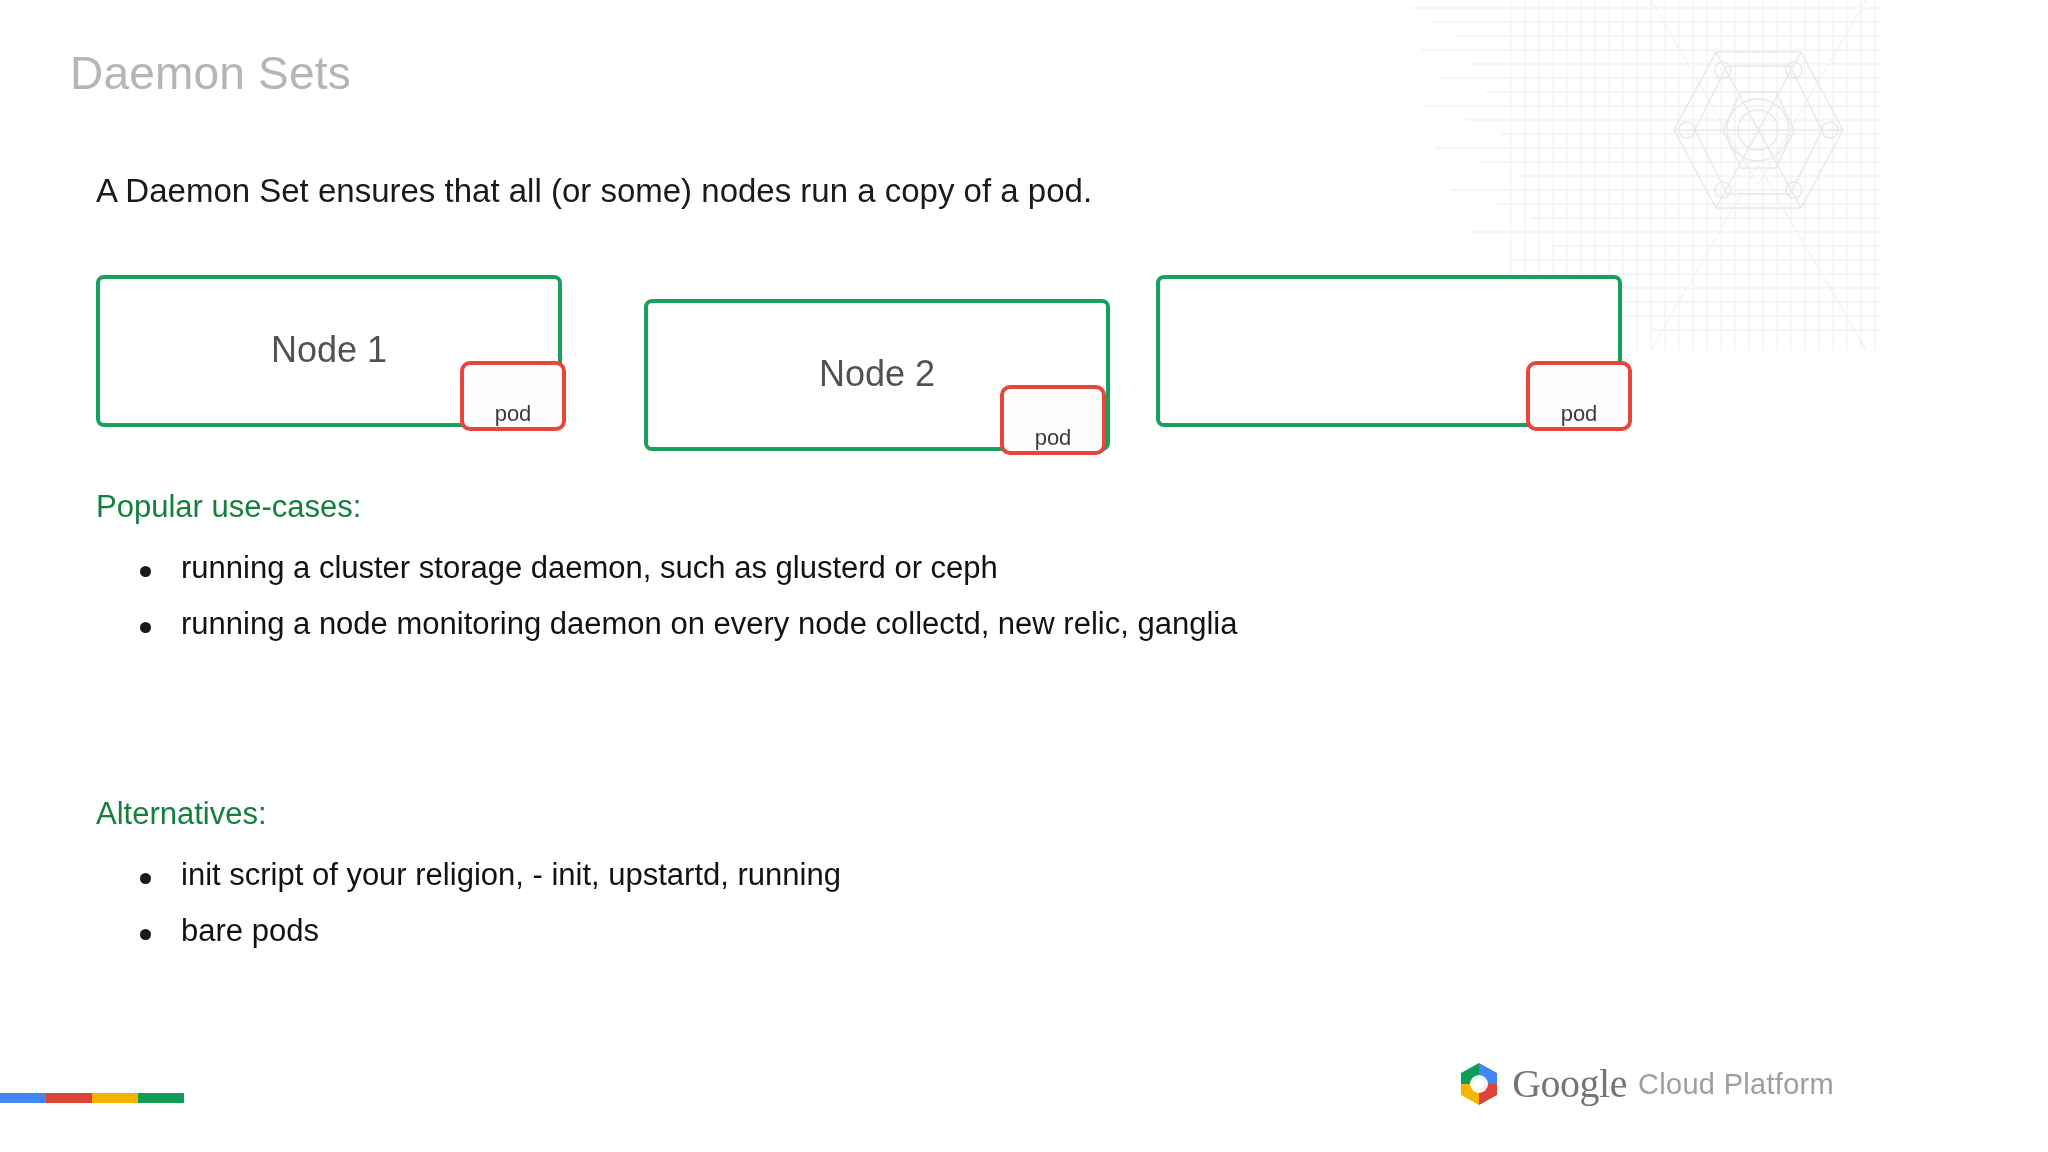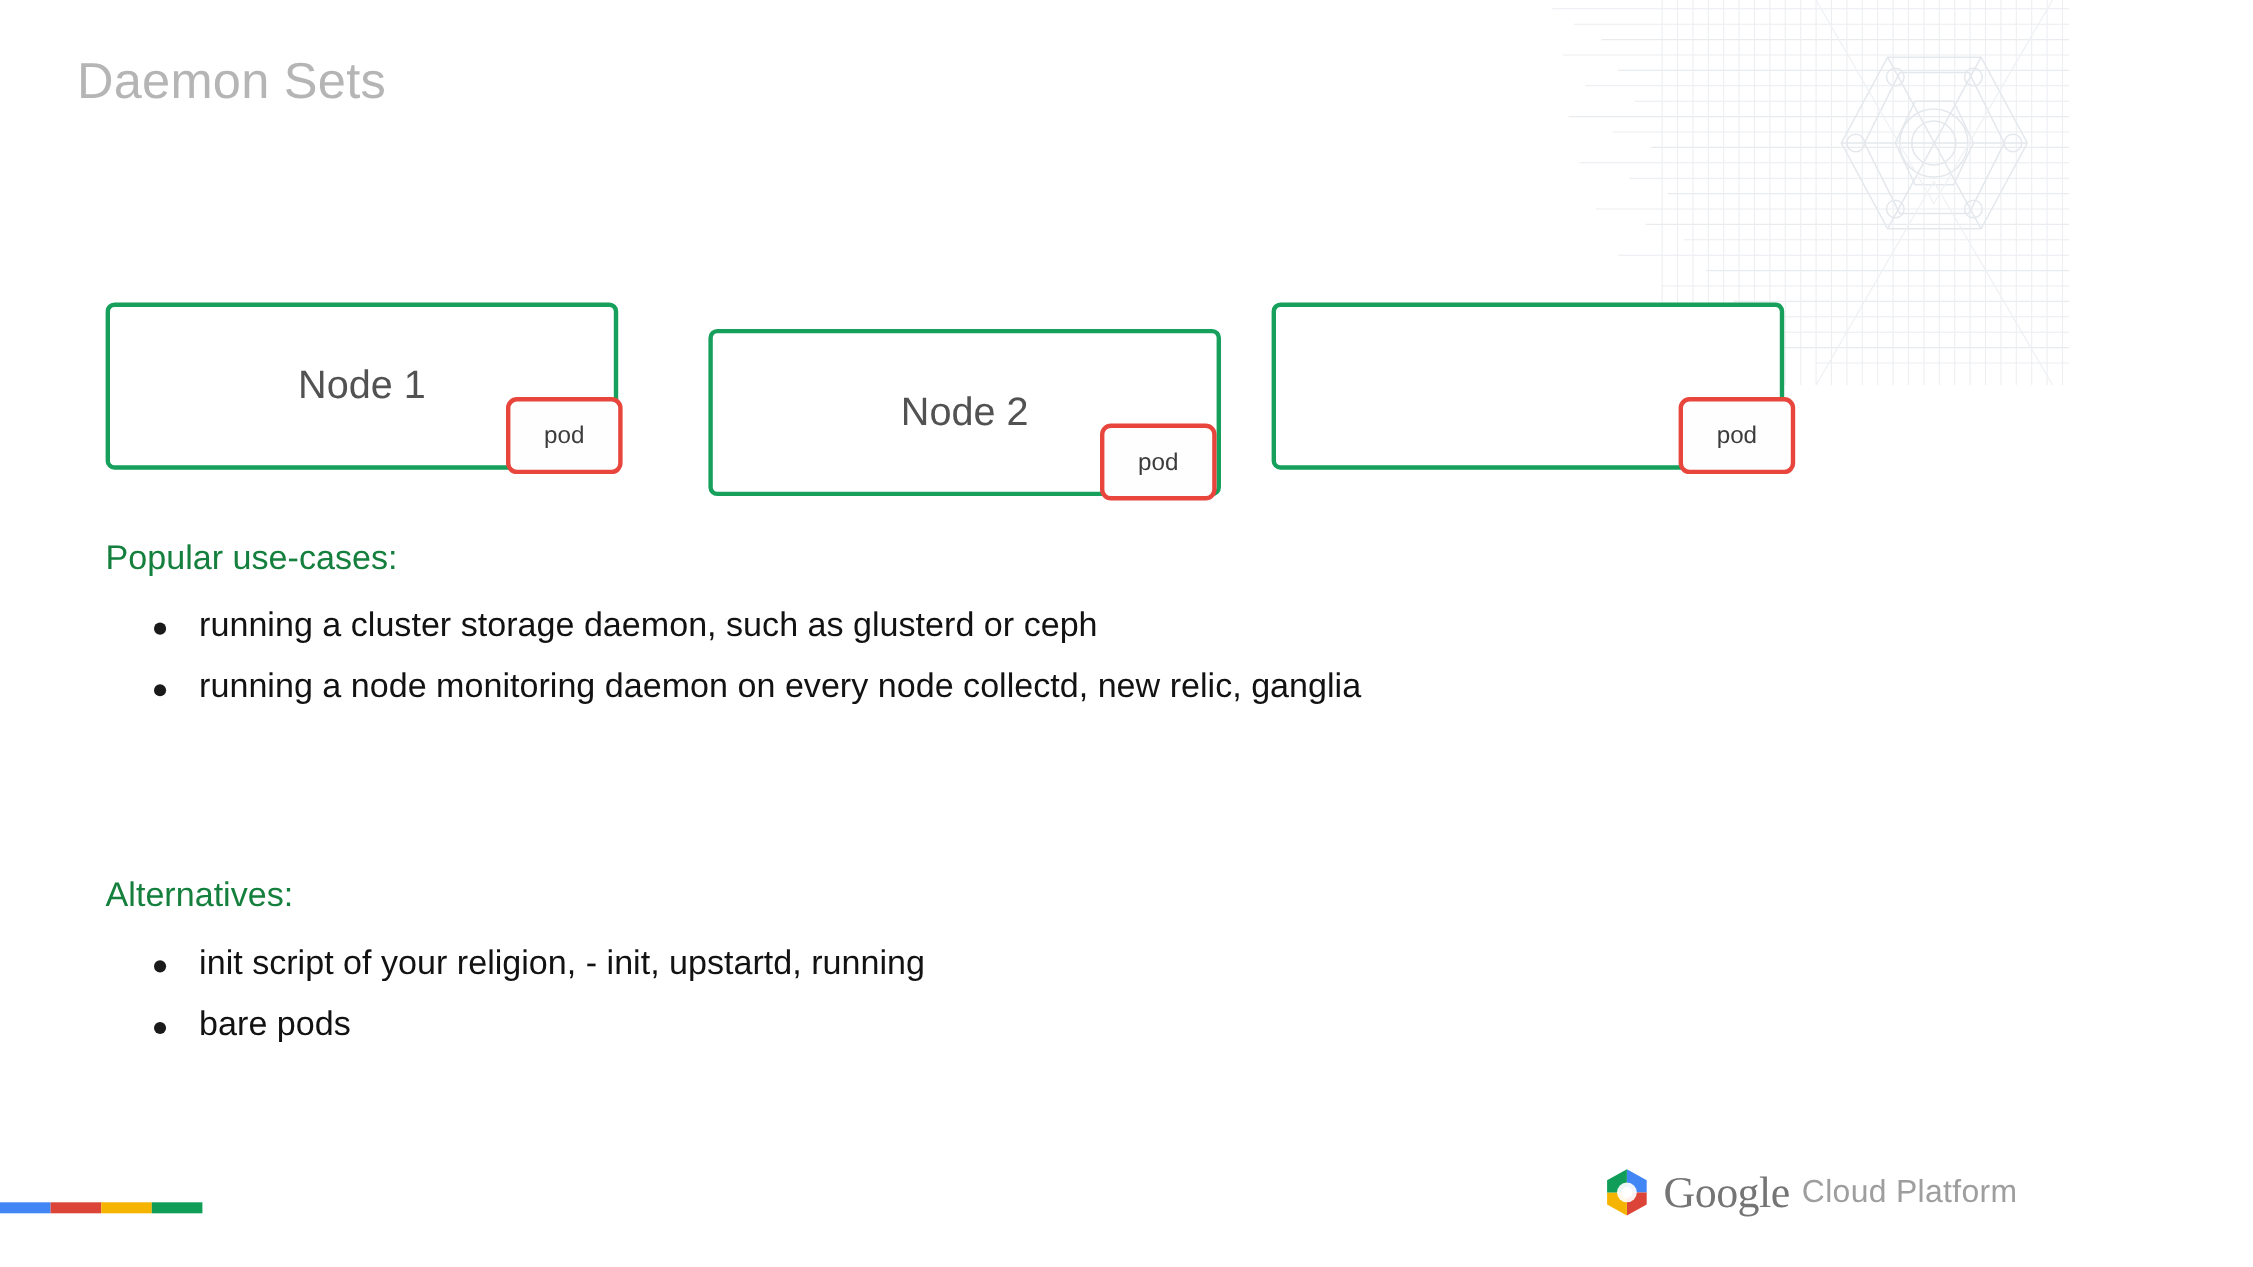--- a/index.html
+++ b/index.html
@@ -44,21 +44,21 @@
   .node-box.n2 { left:548px;margin-top:24px; }
   .node-box.n3 { left:1060px; }
   .node-label {
     position:absolute; left:0; right:0; top:50px;
     text-align:center; font-size:36px; color:#525252; font-weight:400;
   }
   .pod-box {
     position:absolute; width:106px; height:70px;
     border:4px solid #e8453c; border-radius:10px;
     background:#fefefe;
-    display:flex; align-items:center; justify-content:center;
+    display:flex; align-items:flex-end; justify-content:center;
   }
   .node-box.n1 .pod-box { left:360px; top:82px; }
   .node-box.n2 .pod-box { left:352px; top:82px; }
   .node-box.n3 .pod-box { left:366px; top:82px; }
   .pod-label { font-size:22px; color:#3c3c3c; }
 
   
   .section-head {
     position:absolute; left:96px;
     font-size:31px; color:#15803d; white-space:nowrap;
@@ -182,20 +182,21 @@
       <line x1="390" y1="52" x2="305" y2="208"></line>
     </g>
     <g stroke="#e2e6eb" stroke-width="1.2" fill="none">
       <polyline points="240,0 347,185 455,0"></polyline>
       <polyline points="240,350 347,165 455,350"></polyline>
     </g>
   </svg>
 
   <div class="slide-title">Daemon Sets</div>
 
+  <div class="intro">A Daemon Set ensures that all (or some) nodes run a copy of a pod.</div>
 
   <div class="node-row">
     <div class="node-box n1">
       <div class="node-label">Node 1</div>
       <div class="pod-box">
         <span class="pod-label">pod</span>
       </div>
     </div>
     <div class="node-box n2">
       <div class="node-label">Node 2</div>

